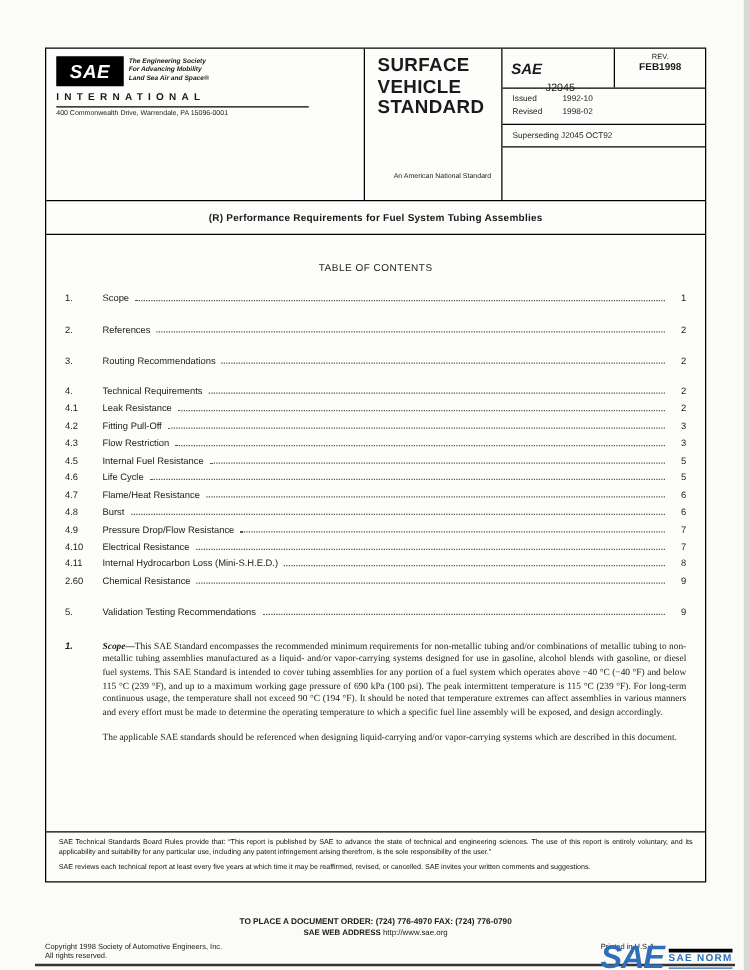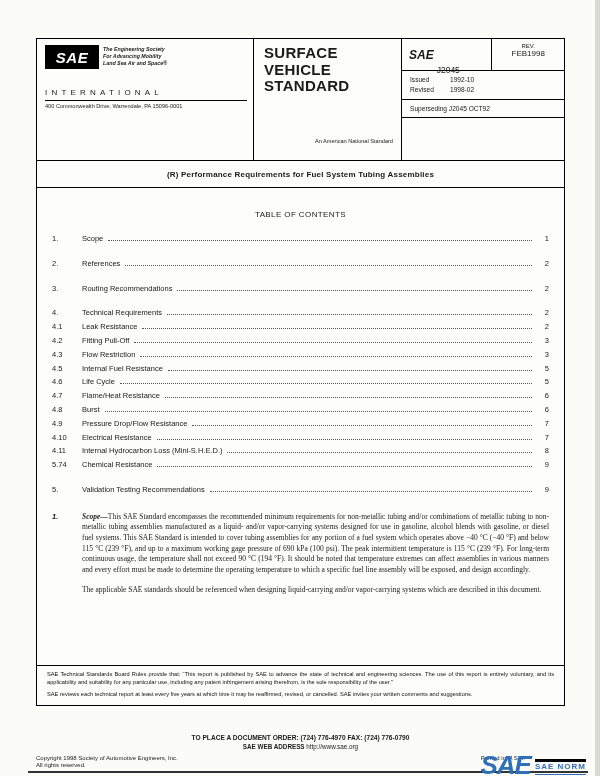--- a/index.html
+++ b/index.html
@@ -18,36 +18,36 @@
     display:flex; flex-direction:column;
   }
 
   
   .header { display:grid; grid-template-columns:216px 148px 1fr; border-bottom:1px solid #000; height:122px; box-sizing:border-box; }
   .cell-left { padding:6px 6px 0 8px; }
   .logo-row { display:flex; align-items:flex-start; }
   .sae-logo { width:54px; height:24px; background:#000; color:#fff; font-weight:bold; font-style:italic;
     font-size:15px; display:flex; align-items:center; justify-content:center; letter-spacing:.5px; flex:none; }
   .tagline { font-size:5.3px; font-weight:bold; font-style:italic; line-height:1.3; margin-left:4px; white-space:pre-line; padding-top:1px; }
-  .intl { font-size:8px; font-weight:normal; letter-spacing:4.2px; margin-top:19px; }
+  .intl { font-size:8px; font-weight:bold; letter-spacing:4.2px; margin-top:4px; }
   .addr-rule { border-top:1px solid #000; margin:3px 0 2px; }
   .addr { font-size:5.6px; }
 
-  .cell-mid { border-left:1px solid #000; padding:6px 8px 16px 10px; display:flex; flex-direction:column; }
+  .cell-mid { border-left:1px solid #000; padding:6px 8px 16px 10px; display:flex; flex-direction:column;margin-left:38px; }
   .doc-type { font-size:15px; font-weight:bold; line-height:1.1; white-space:pre-line; letter-spacing:.3px; }
   .ans { margin-top:auto; font-size:5.6px; align-self:flex-end; }
 
   .cell-right { border-left:1px solid #000; display:flex; flex-direction:column; }
   .meta-top { display:flex; border-bottom:1px solid #000; height:32px; box-sizing:border-box; }
   .doc-num { flex:1.15; display:flex; align-items:center; padding-left:7px; gap:3px; }
   .mini-sae { font-weight:bold; font-style:italic; font-size:12px; }
   .num { font-size:8.5px; font-weight:normal; padding-top:2px;margin-top:29px; }
   .rev { border-left:1px solid #000; flex:1; text-align:center; padding-top:4px; }
   .rev-label { font-size:6px; }
-  .rev-value { font-size:8px; font-weight:normal; }
+  .rev-value { font-size:8px; font-weight:bold; }
   .meta-dates { border-bottom:1px solid #000; padding:5px 8px 3px; font-size:6.6px; }
   .date-row { display:flex; margin-bottom:3px; }
   .dl { width:40px; flex:none; }
   .meta-super { padding:5px 8px; font-size:6.6px; border-bottom:1px solid #000; }
 
   
   .title-bar { border-bottom:1px solid #000; text-align:center; font-size:8px; font-weight:bold; padding:9px 0 8px; letter-spacing:.2px; }
 
   
   .body { flex:1; padding:0 15px; overflow:hidden; }
@@ -235,21 +235,21 @@
   </div>
 
   <div class="toc-row">
     <span class="toc-num">4.11</span>
     <span class="toc-title">Internal Hydrocarbon Loss (Mini-S.H.E.D.)</span>
     <span class="toc-leader"></span>
     <span class="toc-page">8</span>
   </div>
 
   <div class="toc-row">
-    <span class="toc-num">5.74</span>
+    <span class="toc-num">2.60</span>
     <span class="toc-title">Chemical Resistance</span>
     <span class="toc-leader"></span>
     <span class="toc-page">9</span>
   </div>
 
   <div class="toc-row gap">
     <span class="toc-num">5.</span>
     <span class="toc-title">Validation Testing Recommendations</span>
     <span class="toc-leader"></span>
     <span class="toc-page">9</span>

